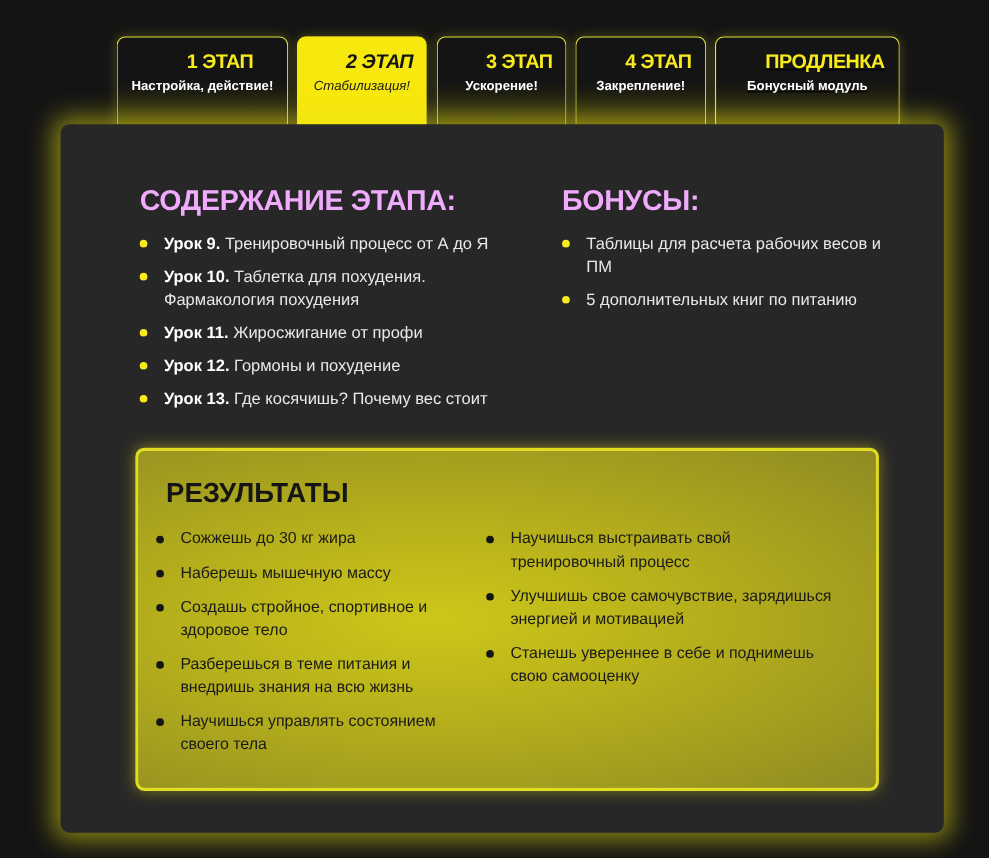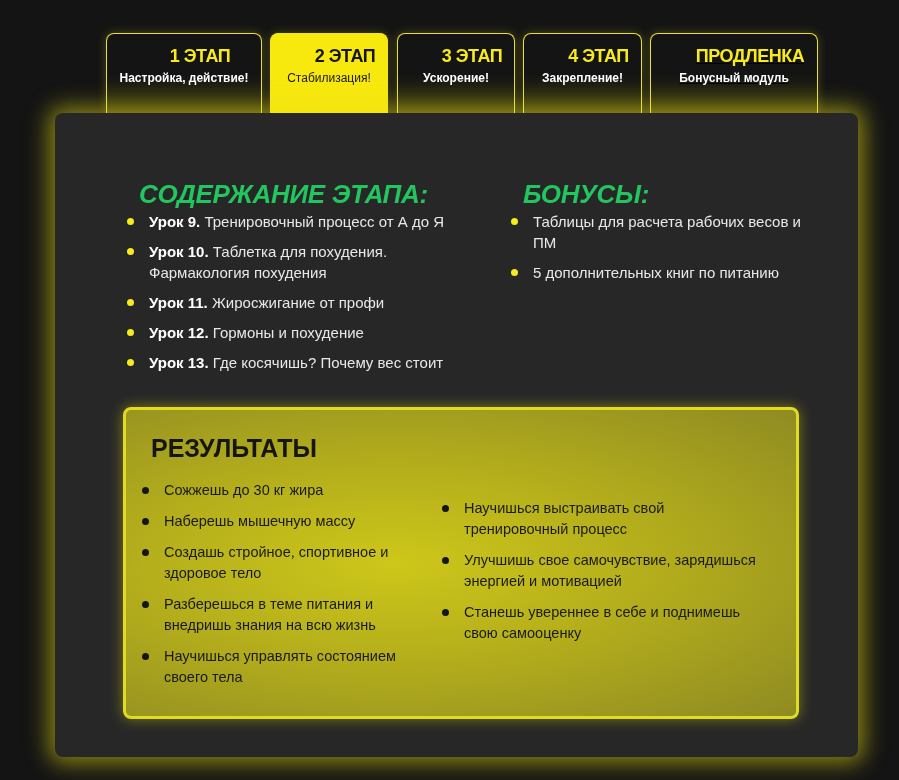--- a/index.html
+++ b/index.html
@@ -14,30 +14,30 @@
       position: absolute; top: 0; height: 82px;
       border: 1px solid #e6e03a; border-bottom: none;
       border-radius: 8px 8px 0 0;
       background: linear-gradient(to bottom, #141414 0%, #141414 50%, #3a3a10 100%);
       box-sizing: border-box; text-align: center;
       box-shadow: 0 0 10px rgba(240,230,30,0.25);
       cursor: pointer;
     }
     .tab .t-title { display:block; margin-top: 12px; font-weight: 700; font-size: 18px; color: #f8ea1c; letter-spacing: -0.5px; padding-left: 32px; }
     .tab .t-sub { display:block; margin-top: 4px; font-size: 12px; color: #ffffff; font-weight: 700; }
-    .tab.active { background: #f7e80e; border-color: #f7e80e; }
+    .tab.active { background: #f7e80e; border-color: #f7e80e; font-style: italic; }
     .tab.active .t-title { color: #151515; }
     .tab.active .t-sub { color: #1a1a1a; font-weight: 400; }
 
     .panel {
       position: absolute; left: 55px; top: 113px; width: 803px; height: 644px;
       background: #272727; border-radius: 8px;
       box-shadow: 0 0 22px 6px rgba(235,225,20,0.55);
     }
-    .h-yellow { position: absolute; color: #22c55e; font-weight: 700; font-size: 26px; margin: 12px; letter-spacing: -0.3px; font-style: italic; }
+    .h-yellow { position: absolute; color: #f0abfc; font-weight: 700; font-size: 26px; margin: 0; letter-spacing: -0.3px; }
     .list { position: absolute; list-style: none; margin: 0; padding: 0; }
     .list li { position: relative; padding-left: 24px; color: #e8e8e8; font-size: 15px; line-height: 21px; margin-bottom: 9px; }
     .list li .dot { position: absolute; left: 2px; top: 7px; width: 7px; height: 7px; border-radius: 50%; background: #f8ea1c; }
     .list li b { color: #ffffff; }
 
     .results {
       position: absolute; left: 68px; top: 294px; width: 670px; height: 306px;
       border: 3px solid #e0dc22; border-radius: 8px;
       background: radial-gradient(ellipse at 40% 50%, #cdc71a 0%, #b4ae1c 45%, #8f8b22 100%);
       box-shadow: 0 0 14px rgba(235,225,20,0.45);
@@ -91,19 +91,19 @@
 
   <div class="results">
     <h2>РЕЗУЛЬТАТЫ</h2>
     <ul class="rlist" style="left:14px;top:70px;width:270px;">
       <li><span class="dot"></span><span>Сожжешь до 30 кг жира</span></li>
       <li><span class="dot"></span><span>Наберешь мышечную массу</span></li>
       <li><span class="dot"></span><span>Создашь стройное, спортивное и здоровое тело</span></li>
       <li><span class="dot"></span><span>Разберешься в теме питания и внедришь знания на всю жизнь</span></li>
       <li><span class="dot"></span><span>Научишься управлять состоянием своего тела</span></li>
     </ul>
-    <ul class="rlist" style="left:314px;top:88px;width:320px;">
+    <ul class="rlist" style="left:314px;top:70px;width:320px;">
       <li><span class="dot"></span><span>Научишься выстраивать свой тренировочный процесс</span></li>
       <li><span class="dot"></span><span>Улучшишь свое самочувствие, зарядишься энергией и мотивацией</span></li>
       <li><span class="dot"></span><span>Станешь увереннее в себе и поднимешь свою самооценку</span></li>
     </ul>
   </div>
 </div>
 
 </body></html>

